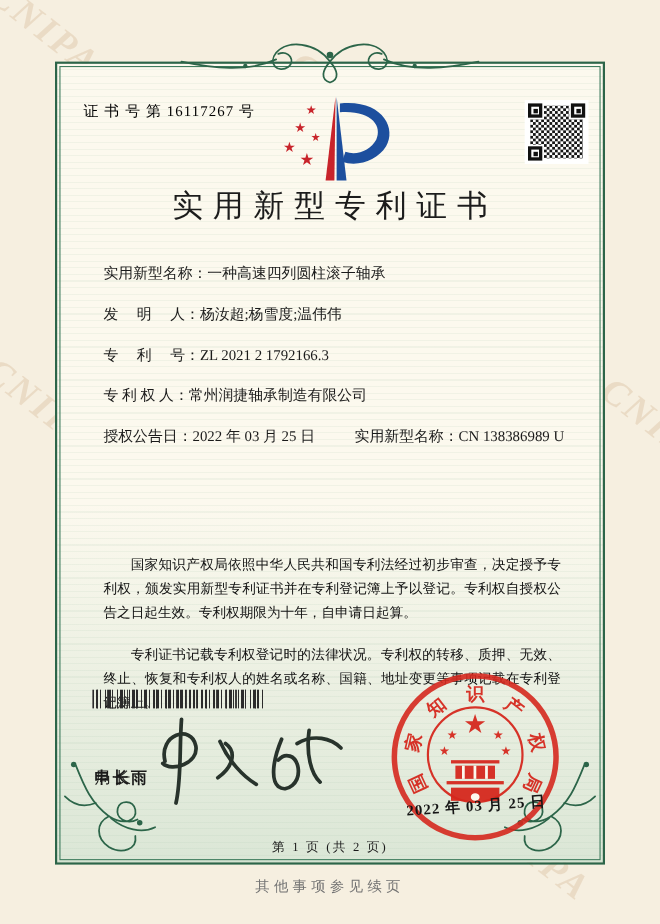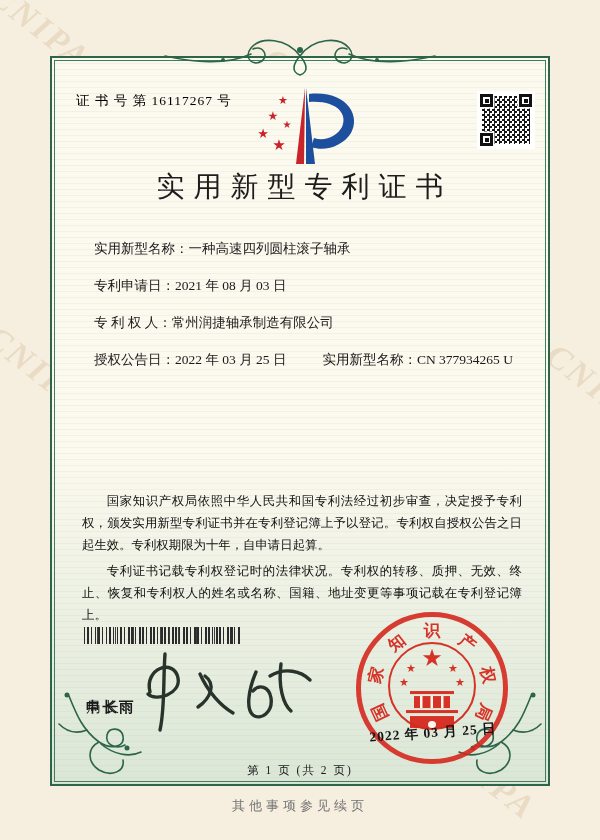--- a/index.html
+++ b/index.html
@@ -43,21 +43,21 @@
   .f-tl{left:3px;top:3px;} .f-tr{right:3px;top:3px;} .f-bl{left:3px;bottom:3px;}
   .title{left:0;top:168px;width:100%;text-align:center;font-size:28px;font-weight:normal;
     letter-spacing:9px;text-indent:9px;color:#1c1c1c;}
   .fields{left:78px;top:240px;width:450px;font-size:13.5px;}
   .field-row{display:flex;line-height:18px;margin-bottom:19px;margin-left:16px;}
   .field-label{white-space:pre;flex:0 0 auto;}
   .field-value{white-space:pre;}
   .grant-pair2{margin-left:36px;display:flex;}
   .paragraphs{left:78px;top:486px;width:448px;font-size:12.4px;line-height:22px;
     text-align:justify;color:#101010;}
-  .paragraphs p{margin:4px;text-indent:2em;}
+  .paragraphs p{margin:16px;text-indent:2em;}
   .barcode{left:84px;top:627px;width:156px;height:17px;
     background:
       repeating-linear-gradient(90deg,#2b2b2b 0 1.5px,transparent 1.5px 3px,#2b2b2b 3px 5.5px,transparent 5.5px 7px,#2b2b2b 7px 8px,transparent 8px 11px),
       repeating-linear-gradient(90deg,transparent 0 4px,rgba(43,43,43,.9) 4px 5px,transparent 5px 9px);
   }
   .signer-title{left:86px;top:698px;font-size:14.5px;letter-spacing:4px;font-weight:500;}
   .signer-name{left:86px;top:698px;font-size:14.5px;letter-spacing:2px;font-weight:700;}
   .sig-svg{left:120px;top:646px;}
   
   .seal{left:356px;top:612px;width:152px;height:152px;box-sizing:border-box;
@@ -137,33 +137,37 @@
 </div>
 
 <div class="abs content title">实用新型专利证书</div>
 
 <div class="abs content fields">
   <div class="field-row">
     <span class="field-label">实用新型名称：</span>
     <span class="field-value">一种高速四列圆柱滚子轴承</span>
   </div>
   <div class="field-row">
-    <span class="field-label">专利申请日：</span>
-    <span class="field-value">2021 年 08 月 03 日</span>
+    <span class="field-label">发　 明　 人：</span>
+    <span class="field-value">杨汝超;杨雪度;温伟伟</span>
+  </div>
+  <div class="field-row">
+    <span class="field-label">专　 利　 号：</span>
+    <span class="field-value">ZL 2021 2 1792166.3</span>
   </div>
   <div class="field-row">
     <span class="field-label">专 利 权 人：</span>
     <span class="field-value">常州润捷轴承制造有限公司</span>
   </div>
   <div class="field-row">
     <span class="field-label">授权公告日：</span>
     <span class="field-value">2022 年 03 月 25 日</span>
     <span class="grant-pair2">
       <span class="field-label">实用新型名称：</span>
-      <span class="field-value">CN 377934265 U</span>
+      <span class="field-value">CN 138386989 U</span>
     </span>
   </div>
 </div>
 
 <div class="abs content paragraphs">
   <p>国家知识产权局依照中华人民共和国专利法经过初步审查，决定授予专利权，颁发实用新型专利证书并在专利登记簿上予以登记。专利权自授权公告之日起生效。专利权期限为十年，自申请日起算。</p>
   <p>专利证书记载专利权登记时的法律状况。专利权的转移、质押、无效、终止、恢复和专利权人的姓名或名称、国籍、地址变更等事项记载在专利登记簿上。</p>
 </div>
 
 <div class="abs content barcode"></div>

